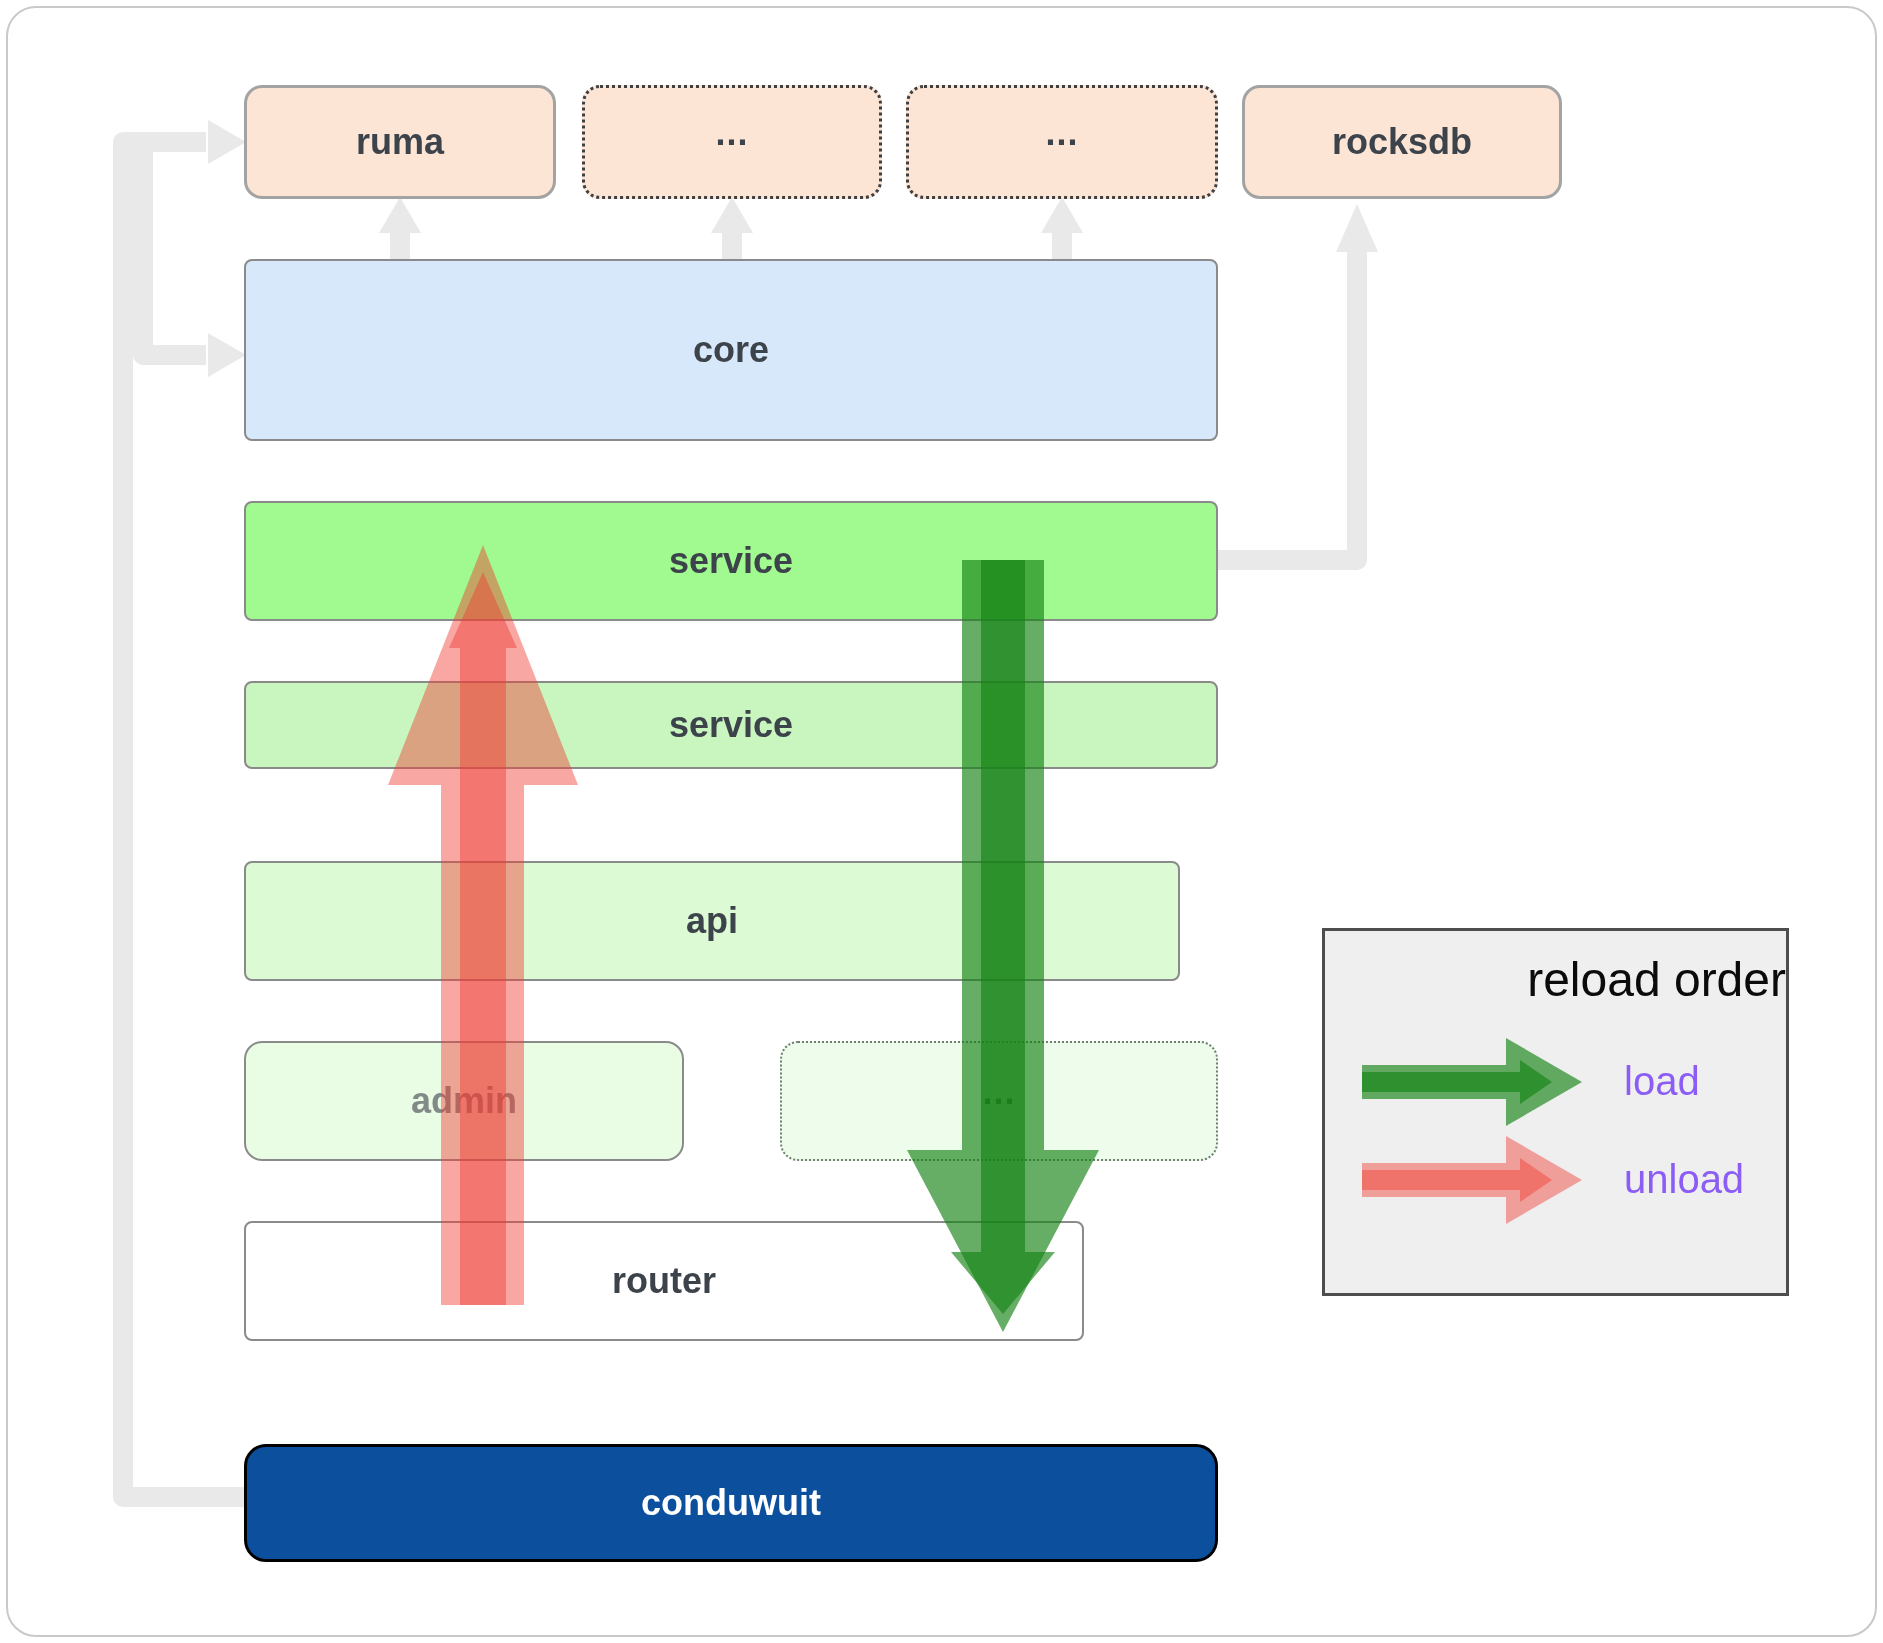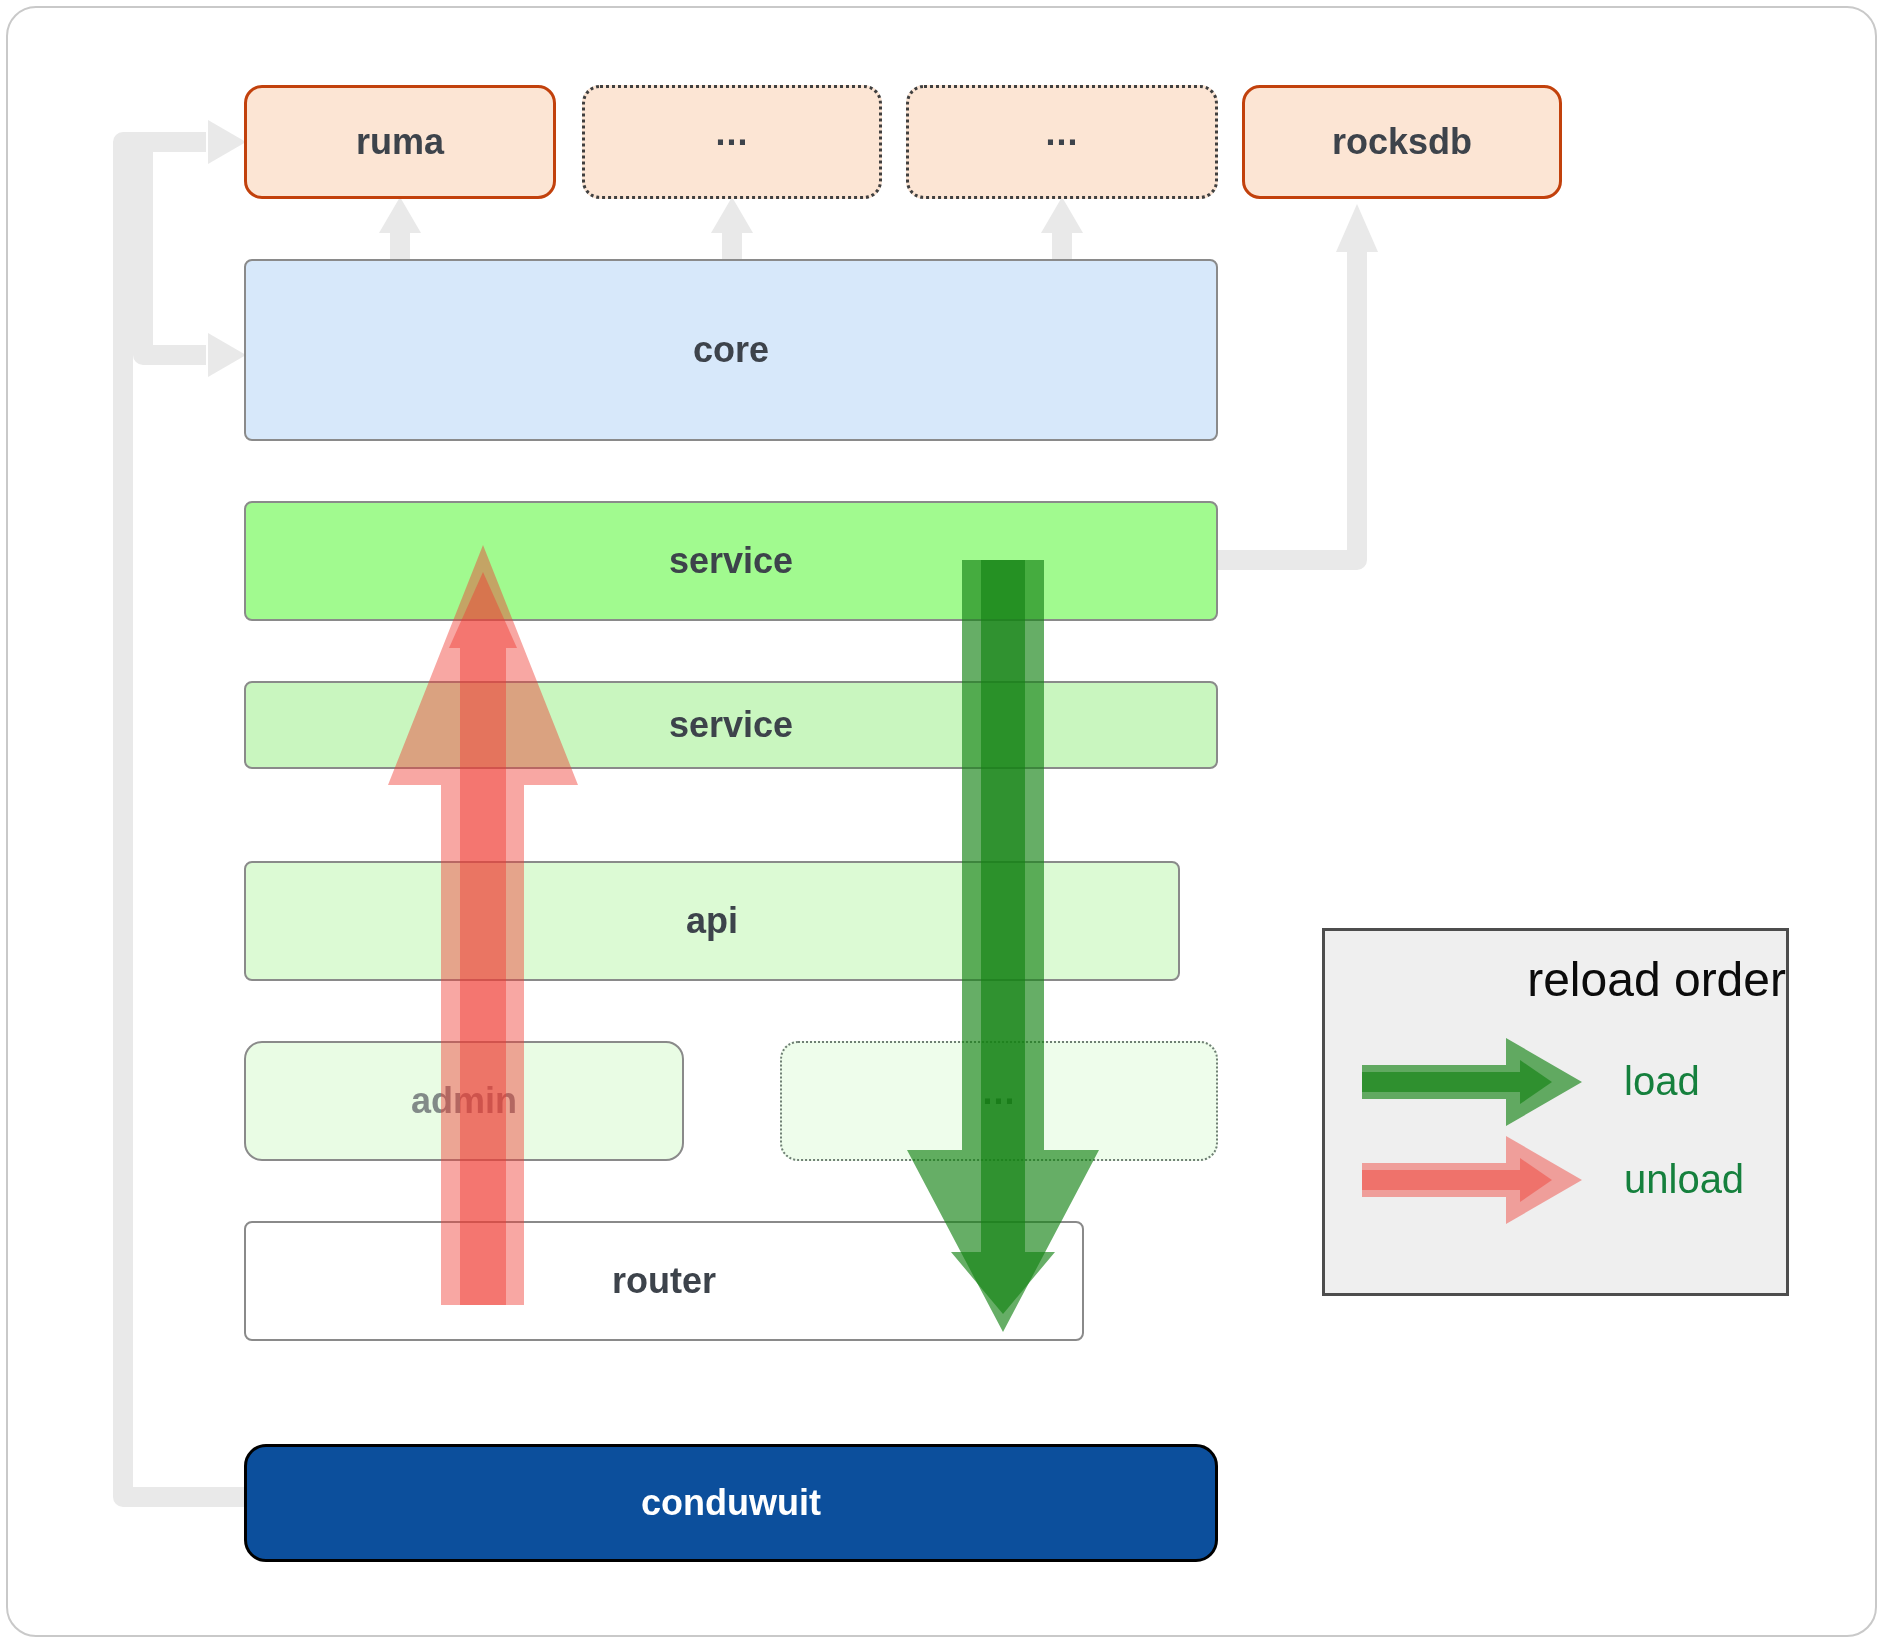--- a/index.html
+++ b/index.html
@@ -6,21 +6,21 @@
   #canvas{position:relative;width:1883px;height:1643px;background:#ffffff;
           font-family:"Liberation Sans", sans-serif;overflow:hidden;}
   #frame{position:absolute;left:6px;top:6px;width:1867px;height:1627px;
          border:2px solid #c9c9c9;border-radius:30px;}
   svg.layer{position:absolute;left:0;top:0;width:1883px;height:1643px;pointer-events:none;}
   #connector-layer{z-index:1;}
   #arrow-layer{z-index:4;}
   .box{position:absolute;box-sizing:border-box;display:flex;align-items:center;justify-content:center;
        z-index:2;border-radius:8px;}
   .box .lbl{font-size:36px;font-weight:600;color:#3d434b;}
-  .peach{background:#fce5d4;border:3px solid #c2410c;border-radius:18px;}
+  .peach{background:#fce5d4;border:3px solid #a3a3a3;border-radius:18px;}
   .peach.dotted{border:3px dotted #3f3f3f;}
   .dots-lbl{font-size:36px;font-weight:700;color:#3d434b;position:relative;top:-9px;letter-spacing:1px;}
   #node-ruma{left:244px;top:85px;width:312px;height:114px;}
   #node-ellipsis1{left:582px;top:85px;width:300px;height:114px;}
   #node-ellipsis2{left:906px;top:85px;width:312px;height:114px;}
   #node-rocksdb{left:1242px;top:85px;width:320px;height:114px;}
   #node-core{left:244px;top:259px;width:974px;height:182px;background:#d7e8fa;border:2px solid #8a8a8a;}
   #node-database{left:244px;top:501px;width:974px;height:120px;background:#a1fa8f;border:2px solid #8a8a8a;}
   #node-service{left:244px;top:681px;width:974px;height:88px;background:#c9f6bf;border:2px solid #8a8a8a;}
   #node-api{left:244px;top:861px;width:936px;height:120px;background:#dcfad4;border:2px solid #8a8a8a;}
@@ -28,21 +28,21 @@
   #node-admin .lbl{color:#828a88;}
   #node-ellipsis3{left:780px;top:1041px;width:438px;height:120px;background:#eefdeb;border:2.5px dotted #6f7f74;border-radius:18px;}
   #node-ellipsis3 .dots-lbl{color:#46584c;}
   #node-router{left:244px;top:1221px;width:840px;height:120px;background:#ffffff;border:2px solid #8a8a8a;}
   #node-conduwuit{left:244px;top:1444px;width:974px;height:118px;background:#0c4f9c;border:3px solid #000;border-radius:22px;}
   #node-conduwuit .lbl{color:#ffffff;}
   #legend{position:absolute;left:1322px;top:928px;width:461px;height:362px;background:#efefef;
           border:3px solid #4d4d4d;z-index:3;}
   #legend-title{position:absolute;left:0;top:14px;width:100%;text-align:right;
                 font-size:48px;font-weight:500;color:#0b0b0b;margin-top:7px;}
-  .legend-item-label{position:absolute;font-size:40px;font-weight:400;color:#15803d;z-index:5;}
+  .legend-item-label{position:absolute;font-size:40px;font-weight:400;color:#8b5cf6;z-index:5;}
   #legend-label-load{left:1624px;top:1059px;}
   #legend-label-unload{left:1624px;top:1157px;}
 </style>
 </head>
 <body>
 
 <div id="canvas">
   <div id="frame"></div>
 
   <svg class="layer" id="connector-layer">

